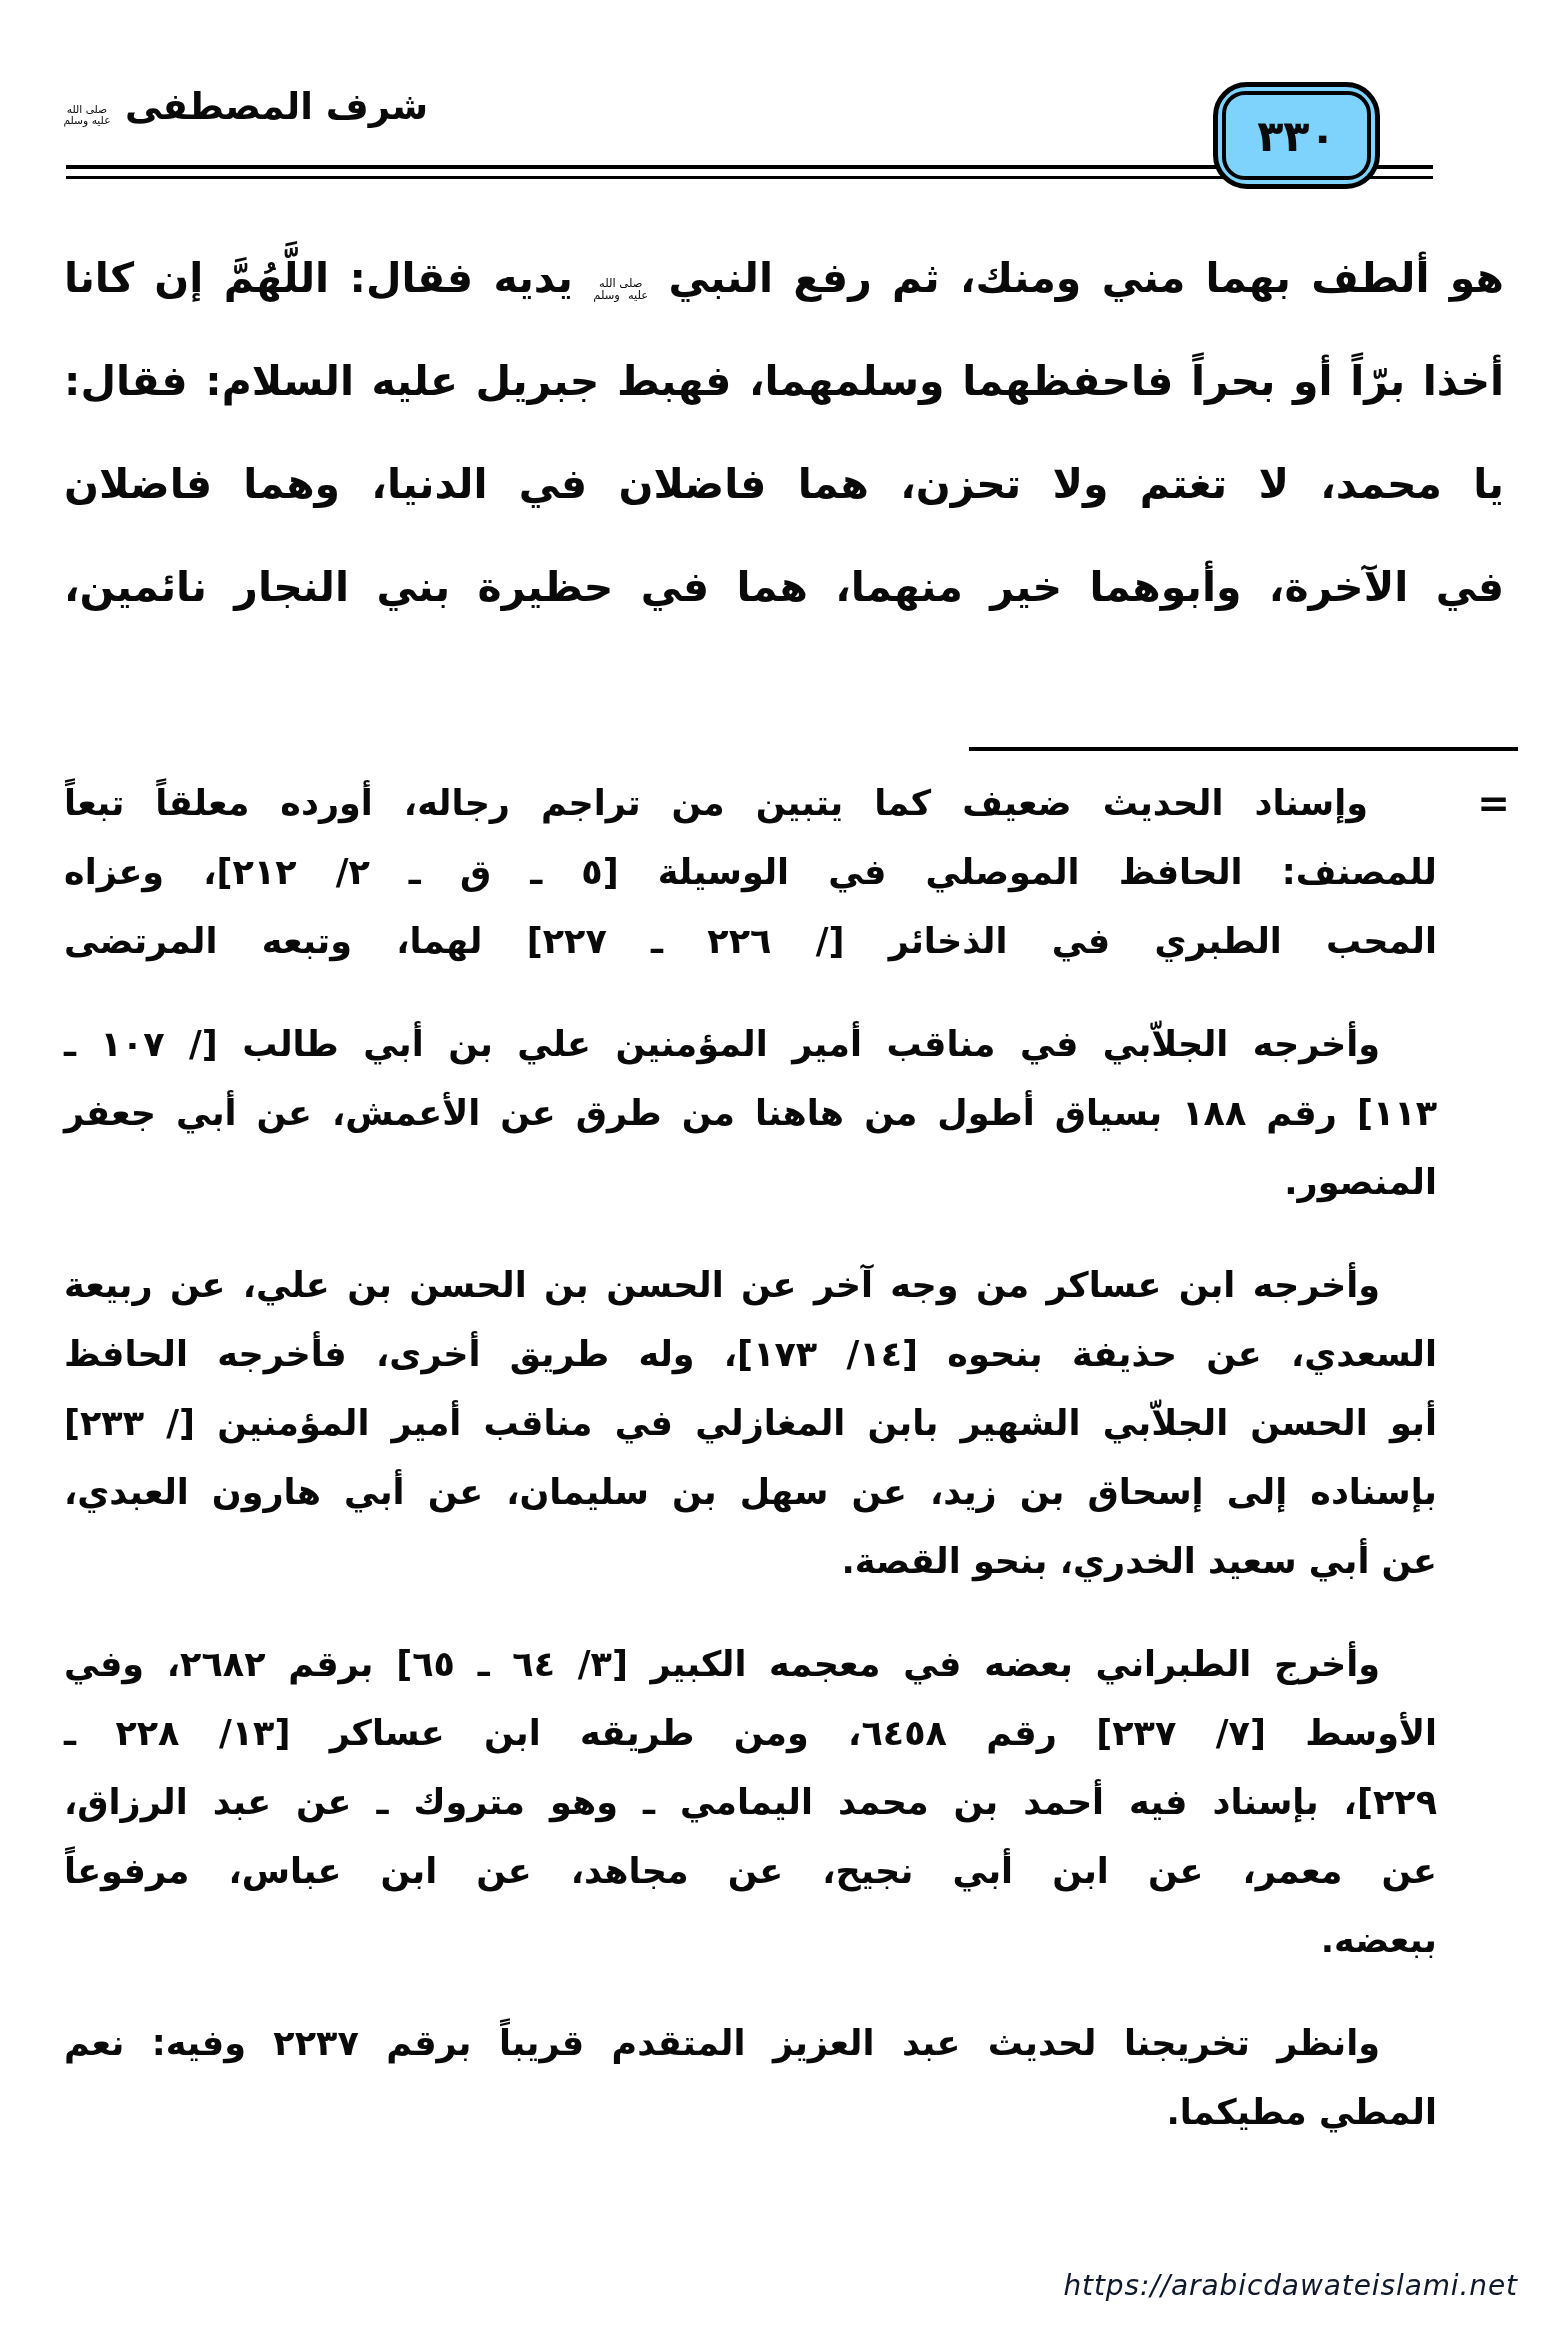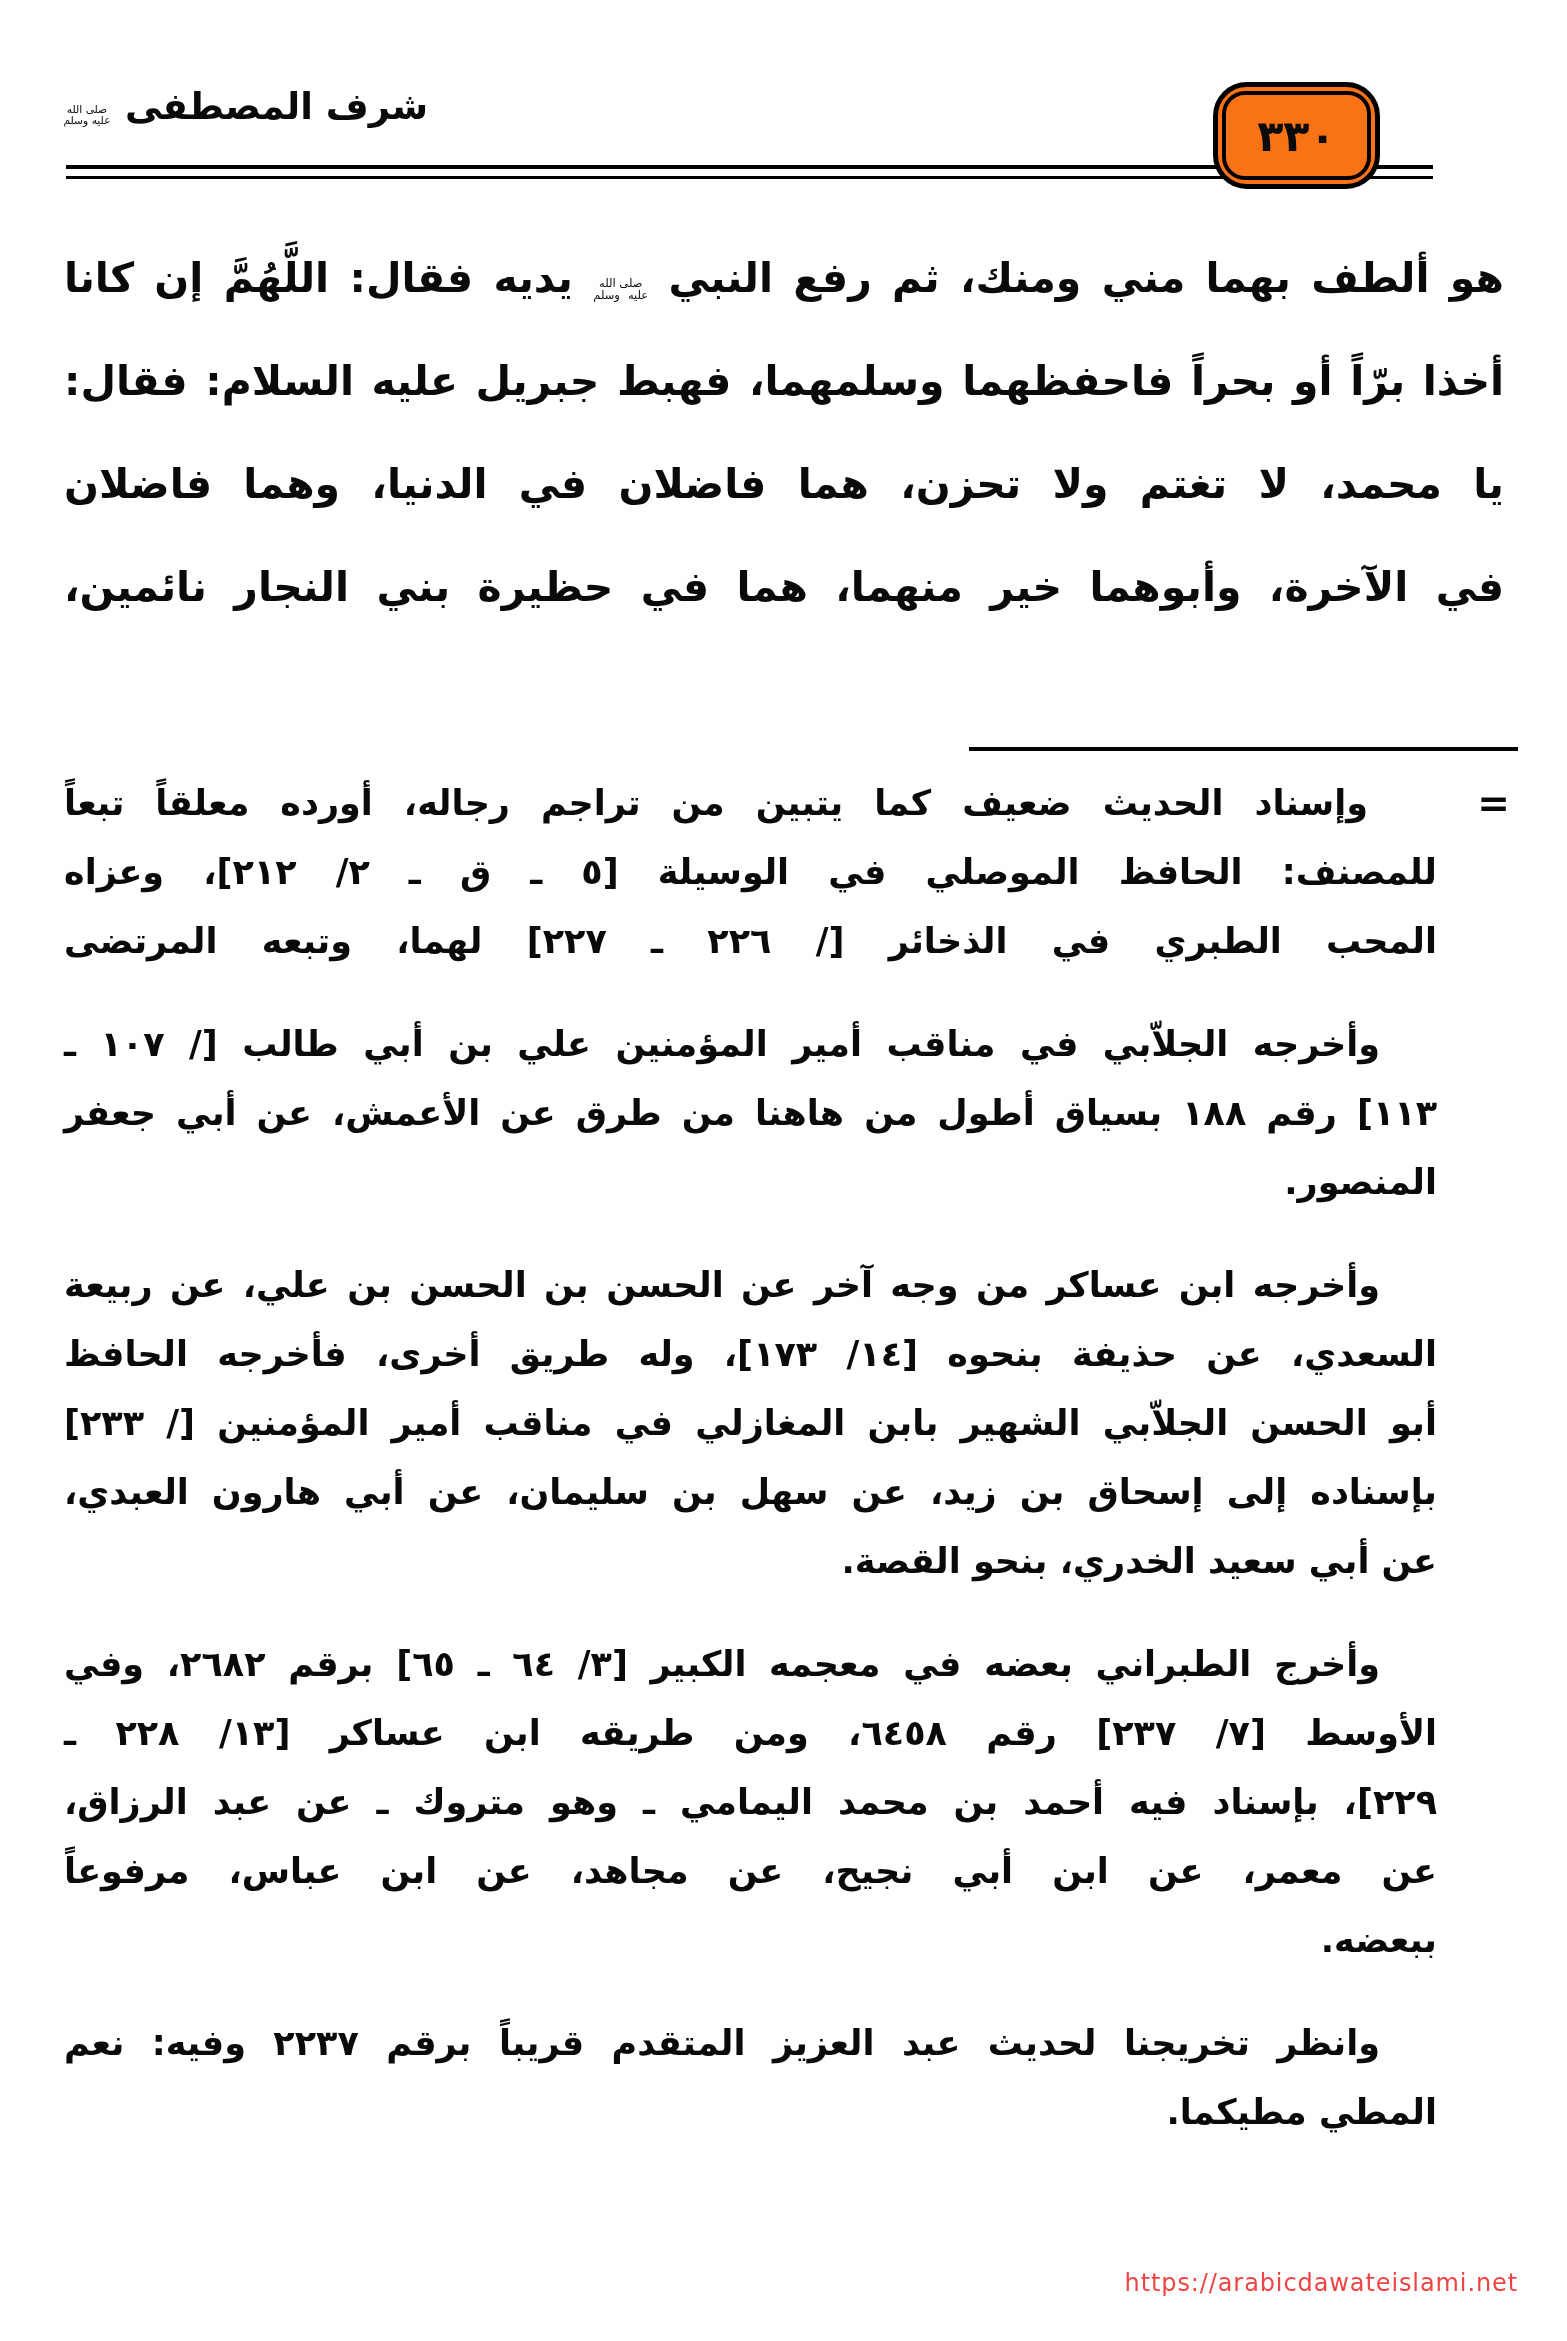--- a/index.html
+++ b/index.html
@@ -18,21 +18,21 @@
   .hdr-title{
     position:absolute;left:62px;top:85px;
     font-size:37px;line-height:1.2;direction:rtl;white-space:nowrap;
   }
   .hdr-rule{
     position:absolute;left:66px;right:135px;top:165px;height:14px;
     border-top:4.4px solid #000;border-bottom:3.6px solid #000;box-sizing:border-box;
   }
   .page-badge{
     position:absolute;right:188px;top:82px;width:167px;height:107px;
-    background:#f97316;border:5.3px solid #000;border-radius:34px;
+    background:#7dd3fc;border:5.3px solid #000;border-radius:34px;
     padding:4.4px;box-sizing:border-box;z-index:2;
   }
   .page-badge .inner{
     width:100%;height:100%;box-sizing:border-box;
     border:4.4px solid #000;border-radius:23px;
     display:flex;align-items:center;justify-content:center;
     font-size:43px;font-weight:700;
   }
   
   .saw{
@@ -65,23 +65,24 @@
   .fline.first{position:relative;text-indent:69px;}
   .fline.pstart{text-indent:57px;margin-top:34px;}
   .fline.end{text-align:start;text-align-last:start;}
   .cont-mark{
     position:absolute;right:-73px;top:0;
     font-size:39px;line-height:69px;text-indent:0;
   }
   
   .watermark{
     position:absolute;top:2269px;right:50px;
-    direction:ltr;font-size:24px;font-weight:400;
-    color:#ef4444;letter-spacing:0.9px;
+    direction:ltr;font-size:28px;font-weight:400;
+    color:#0f172a;letter-spacing:0.9px;
     font-family:"DejaVu Sans", sans-serif;
+    font-style:italic;
   }
 </style>
 </head>
 <body>
 
 <div class="page">
 
   <div class="hdr-title">
     <span>شرف المصطفى</span>
     <span class="saw saw-hdr">صلى الله عليه وسلم</span>

